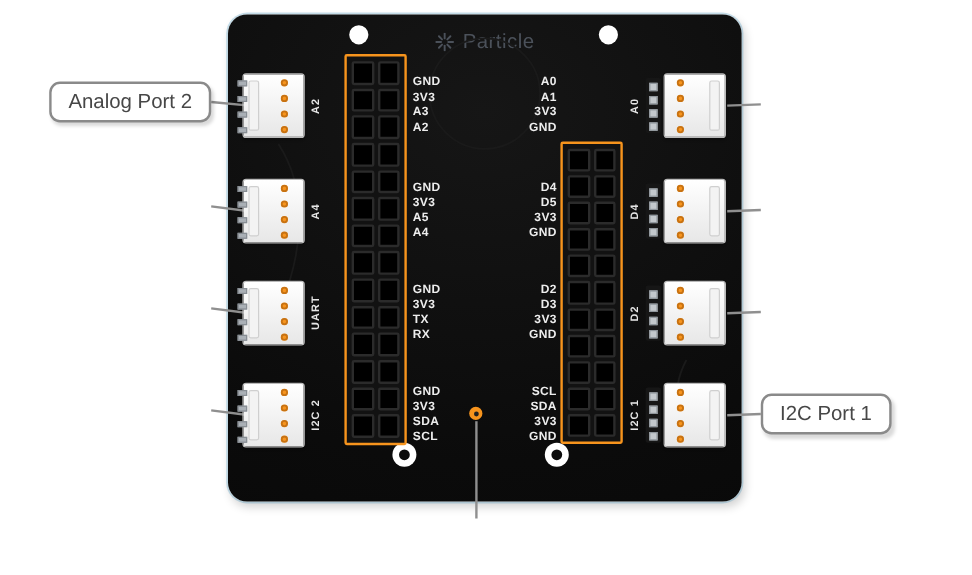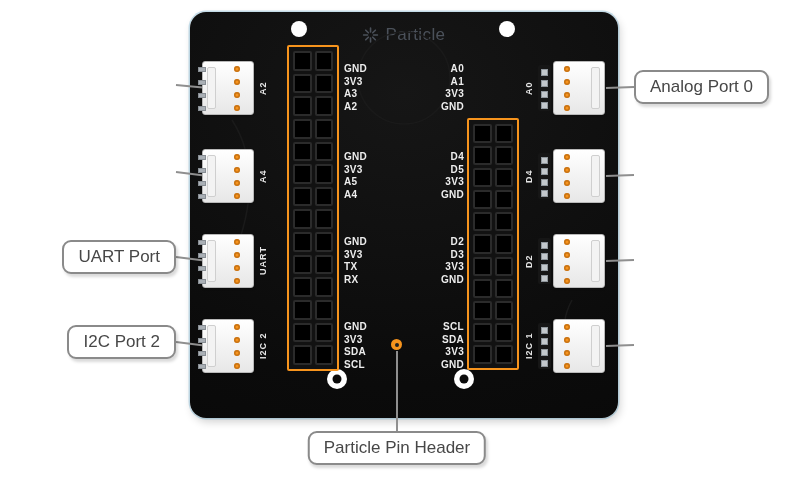--- a/index.html
+++ b/index.html
@@ -103,21 +103,20 @@
       <line x1="634" y1="87" x2="606" y2="88"></line>
       <line x1="634" y1="175" x2="606" y2="176"></line>
       <line x1="634" y1="260" x2="606" y2="261"></line>
       <line x1="634" y1="345" x2="606" y2="346"></line>
       <line x1="397" y1="351" x2="397" y2="432"></line>
     </g>
   </svg>
 
   <div class="header-dot"></div>
 
-  <div class="callout callout-bottom">Particle Pin Header</div>
 
 <div class="pin-header" style="left: 287px; top: 45px; width: 52px; height: 326px;">
       <div class="pin-cell"></div>
       <div class="pin-cell"></div>
       <div class="pin-cell"></div>
       <div class="pin-cell"></div>
       <div class="pin-cell"></div>
       <div class="pin-cell"></div>
       <div class="pin-cell"></div>
       <div class="pin-cell"></div>
@@ -177,20 +176,21 @@
       <div class="tooth" style="left: -5px; top: 31px;"></div>
       <div class="tooth" style="left: -5px; top: 44px;"></div>
     </div>
     <div class="silk" style="left: 256px; top: 61px;">A2</div>
     <div class="pinlabels" style="left: 344px; top: 63px; text-align: left;">
       <div>GND</div>
       <div>3V3</div>
       <div>A3</div>
       <div>A2</div>
     </div>
+    <div class="callout" style="top: 68px; right: 634px;">Analog Port 2</div>
     <div class="grove-body" style="left: 202px; top: 149px;">
       <div class="grove-slot" style="left: 4px;"></div>
       <div class="grove-dot" style="left: 31px; top: 4px;"></div>
       <div class="grove-dot" style="left: 31px; top: 17px;"></div>
       <div class="grove-dot" style="left: 31px; top: 30px;"></div>
       <div class="grove-dot" style="left: 31px; top: 43px;"></div>
       <div class="tooth" style="left: -5px; top: 5px;"></div>
       <div class="tooth" style="left: -5px; top: 18px;"></div>
       <div class="tooth" style="left: -5px; top: 31px;"></div>
       <div class="tooth" style="left: -5px; top: 44px;"></div>
@@ -213,61 +213,58 @@
       <div class="tooth" style="left: -5px; top: 31px;"></div>
       <div class="tooth" style="left: -5px; top: 44px;"></div>
     </div>
     <div class="silk" style="left: 256px; top: 234px;">UART</div>
     <div class="pinlabels" style="left: 344px; top: 236px; text-align: left;">
       <div>GND</div>
       <div>3V3</div>
       <div>TX</div>
       <div>RX</div>
     </div>
-    <div class="callout" style="top: 240px; right: 634px;">UART Port</div>
     <div class="grove-body" style="left: 202px; top: 319px;">
       <div class="grove-slot" style="left: 4px;"></div>
       <div class="grove-dot" style="left: 31px; top: 4px;"></div>
       <div class="grove-dot" style="left: 31px; top: 17px;"></div>
       <div class="grove-dot" style="left: 31px; top: 30px;"></div>
       <div class="grove-dot" style="left: 31px; top: 43px;"></div>
       <div class="tooth" style="left: -5px; top: 5px;"></div>
       <div class="tooth" style="left: -5px; top: 18px;"></div>
       <div class="tooth" style="left: -5px; top: 31px;"></div>
       <div class="tooth" style="left: -5px; top: 44px;"></div>
     </div>
     <div class="silk" style="left: 256px; top: 319px;">I2C 2</div>
     <div class="pinlabels" style="left: 344px; top: 321px; text-align: left;">
       <div>GND</div>
       <div>3V3</div>
       <div>SDA</div>
       <div>SCL</div>
     </div>
-    <div class="callout" style="top: 325px; right: 634px;">I2C Port 2</div>
     <div class="grove-body" style="left: 553px; top: 61px;">
       <div class="grove-slot" style="right: 4px;"></div>
       <div class="grove-dot" style="left: 10px; top: 4px;"></div>
       <div class="grove-dot" style="left: 10px; top: 17px;"></div>
       <div class="grove-dot" style="left: 10px; top: 30px;"></div>
       <div class="grove-dot" style="left: 10px; top: 43px;"></div>
     </div>
     <div class="pin-strip" style="left: 538px; top: 65px;">
       <div class="pin-sq" style="top: 4px;"></div>
       <div class="pin-sq" style="top: 15px;"></div>
       <div class="pin-sq" style="top: 26px;"></div>
       <div class="pin-sq" style="top: 37px;"></div>
     </div>
     <div class="silk" style="left: 522px; top: 61px;">A0</div>
     <div class="pinlabels" style="left: 428px; top: 63px; text-align: right;">
       <div>A0</div>
       <div>A1</div>
       <div>3V3</div>
       <div>GND</div>
     </div>
-    <div class="callout" style="top: 70px; left: 634px;">Analog Port 0</div>
     <div class="grove-body" style="left: 553px; top: 149px;">
       <div class="grove-slot" style="right: 4px;"></div>
       <div class="grove-dot" style="left: 10px; top: 4px;"></div>
       <div class="grove-dot" style="left: 10px; top: 17px;"></div>
       <div class="grove-dot" style="left: 10px; top: 30px;"></div>
       <div class="grove-dot" style="left: 10px; top: 43px;"></div>
     </div>
     <div class="pin-strip" style="left: 538px; top: 153px;">
       <div class="pin-sq" style="top: 4px;"></div>
       <div class="pin-sq" style="top: 15px;"></div>
@@ -314,13 +311,14 @@
       <div class="pin-sq" style="top: 26px;"></div>
       <div class="pin-sq" style="top: 37px;"></div>
     </div>
     <div class="silk" style="left: 522px; top: 319px;">I2C 1</div>
     <div class="pinlabels" style="left: 428px; top: 321px; text-align: right;">
       <div>SCL</div>
       <div>SDA</div>
       <div>3V3</div>
       <div>GND</div>
     </div>
+    <div class="callout" style="top: 328px; left: 634px;">I2C Port 1</div>
   </div>
 
 </body></html>

